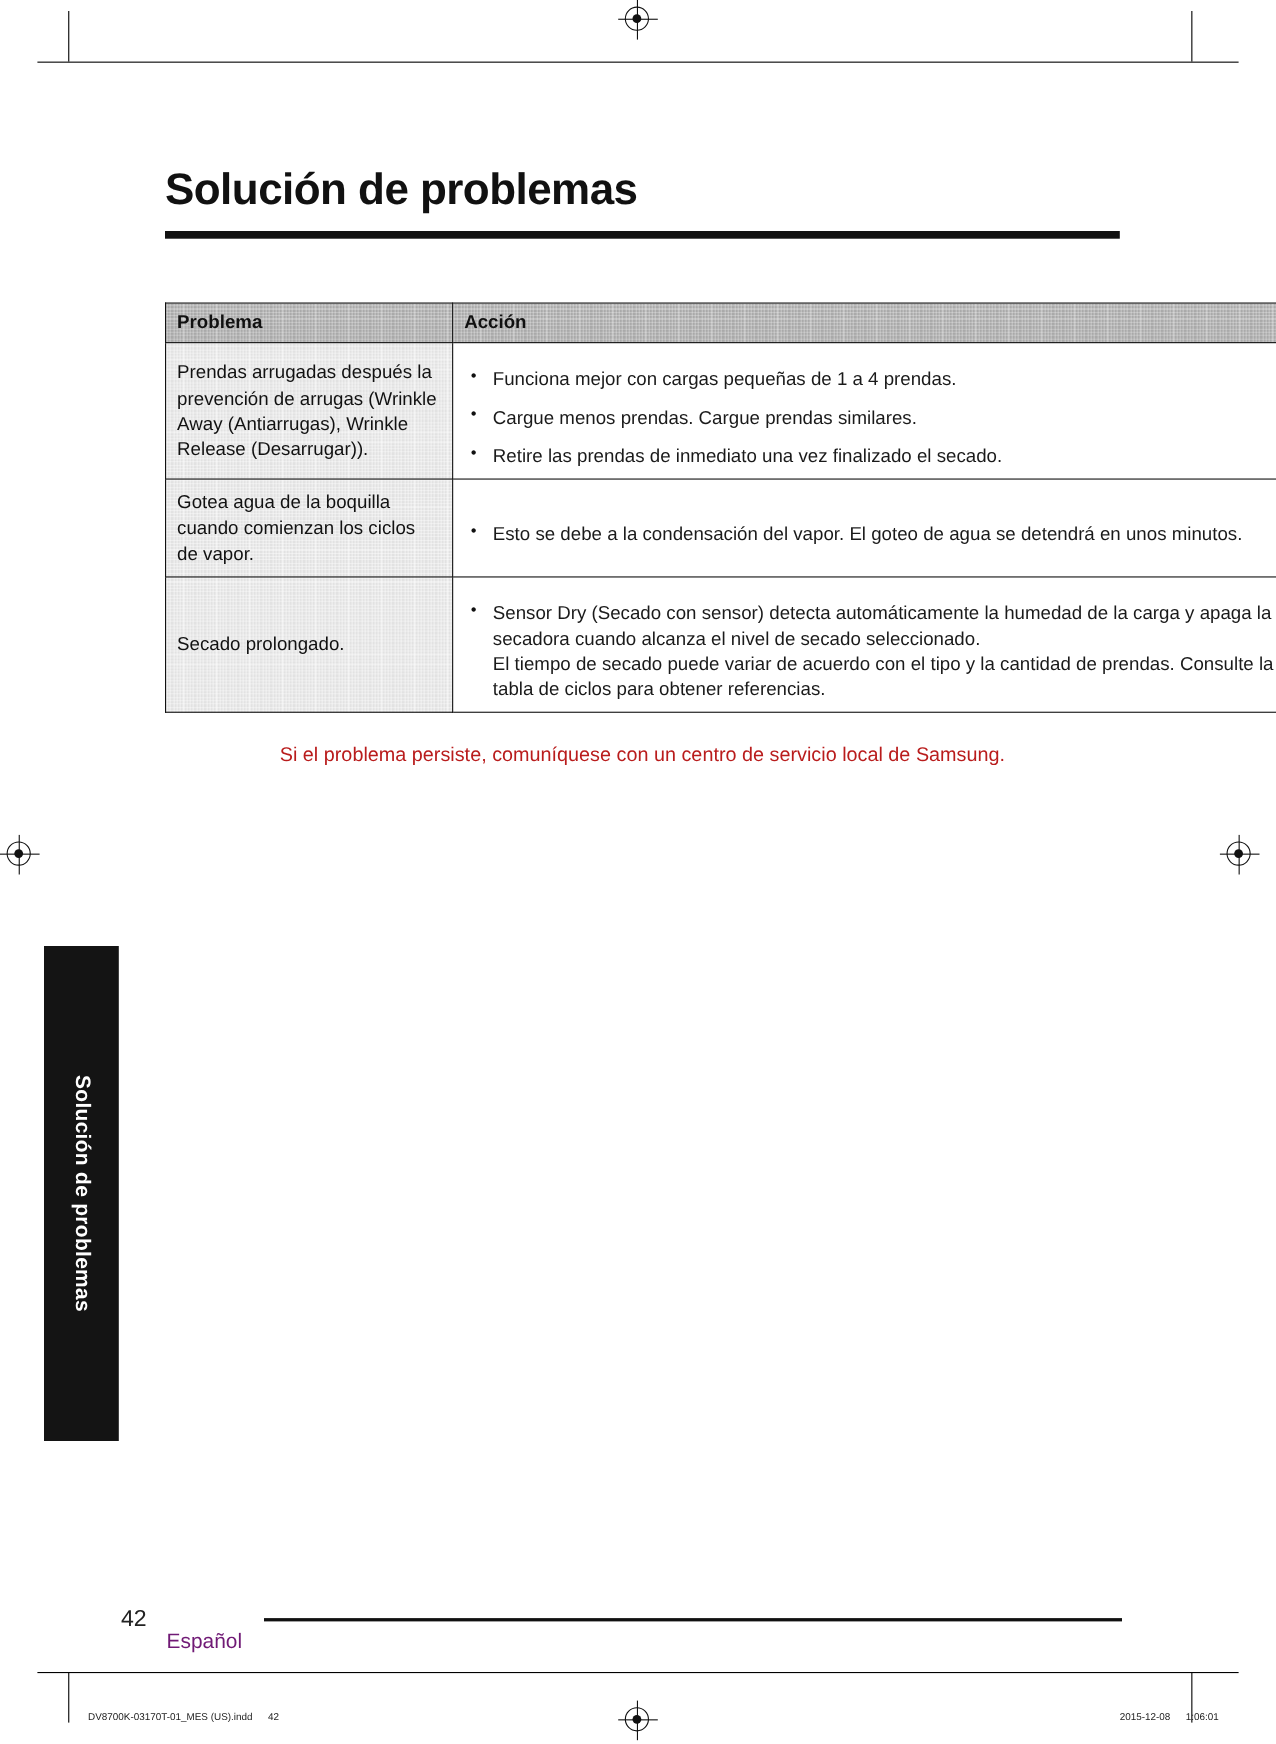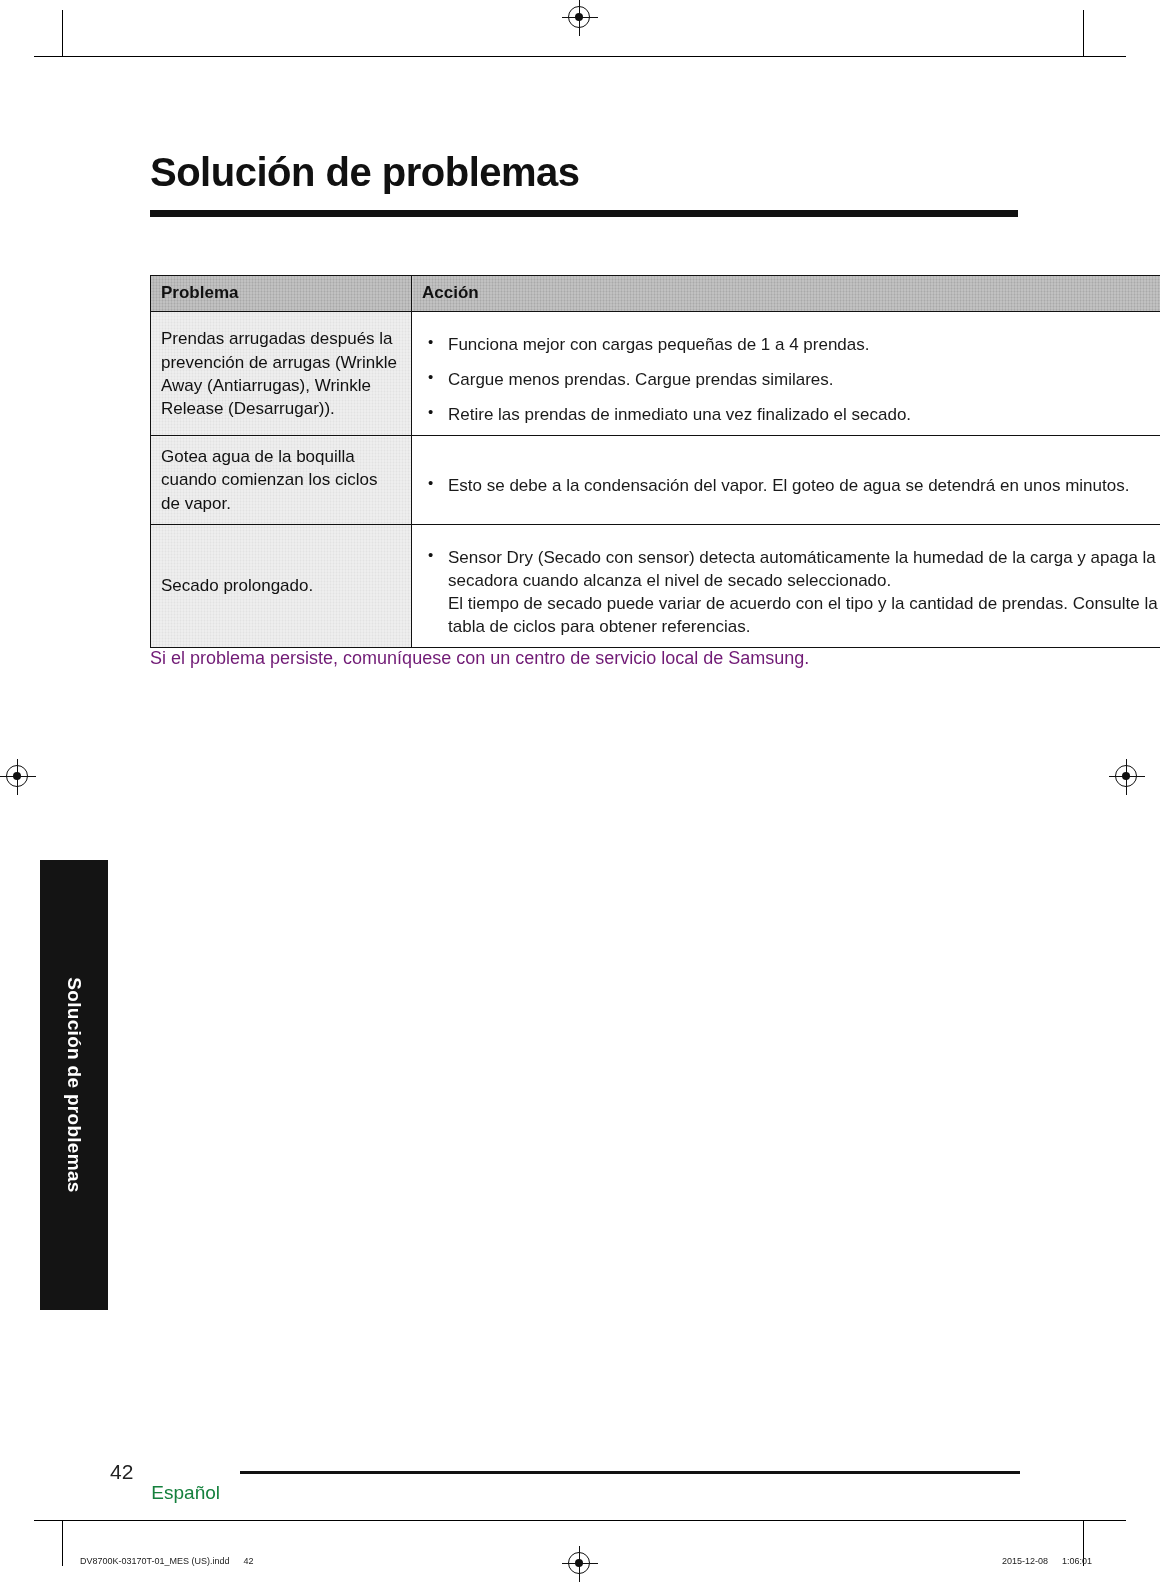--- a/index.html
+++ b/index.html
@@ -143,22 +143,23 @@
     top: -1px;
     font-size: 15px;
     color: #111;
   }
   .plain-line {
     padding-left: 26px;
     margin: 0;
   }
   .note {
     font-size: 18px;
-    margin-top: 0;
-    color: #701a75;
+    margin-top: 28px;
+    color: #b91c1c;
+    text-align: center;
   }
 
   
   .side-tab {
     position: absolute;
     left: 40px;
     top: 860px;
     width: 68px;
     height: 450px;
     background: #141414;
@@ -185,40 +186,40 @@
     display: flex;
     align-items: center;
   }
   .footer .pagenum {
     font-size: 21px;
     color: #222;
     margin-right: 18px;
   }
   .footer .lang {
     font-size: 19px;
-    color: #15803d;
+    color: #701a75;
     margin-right: 20px;
     margin-top: 42px;
   }
   .footer .rule {
     flex: 1;
     height: 3px;
     background: #111;
   }
 
   
   .slug {
     position: absolute;
     top: 1556px;
     font-size: 9px;
     color: #222;
     font-family: "Liberation Sans", sans-serif;
   }
   .slug.left { left: 80px; }
-  .slug.right { right: 68px; }
+  .slug.right { right: 52px; }
   .slug .sp { display: inline-block; width: 14px; }
 </style>
 </head>
 <body>
 
 <div class="crop-mark" style="left:62px; top:10px; width:1px; height:46px;"></div>
 <div class="crop-mark" style="left:1083px; top:10px; width:1px; height:46px;"></div>
 <div class="crop-mark" style="left:62px; top:1520px; width:1px; height:46px;"></div>
 <div class="crop-mark" style="left:1083px; top:1520px; width:1px; height:46px;"></div>
 

